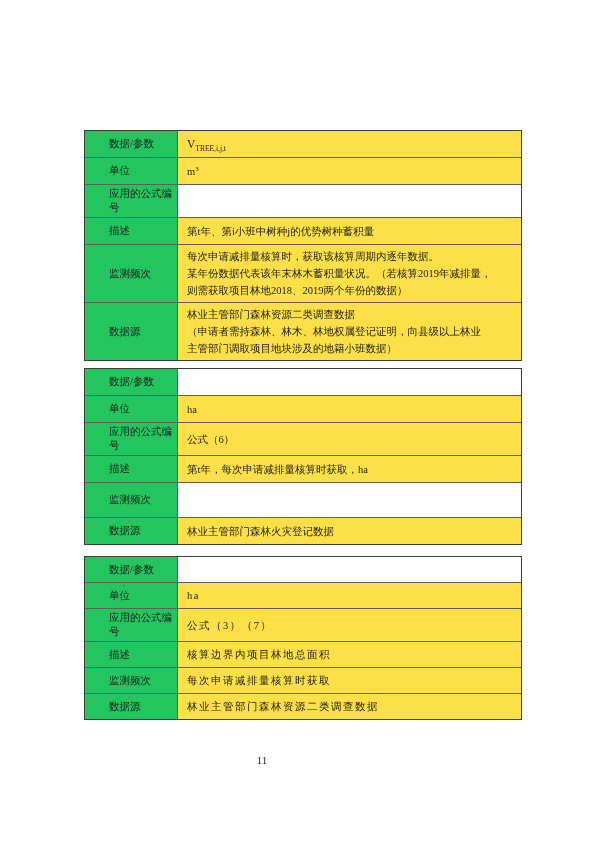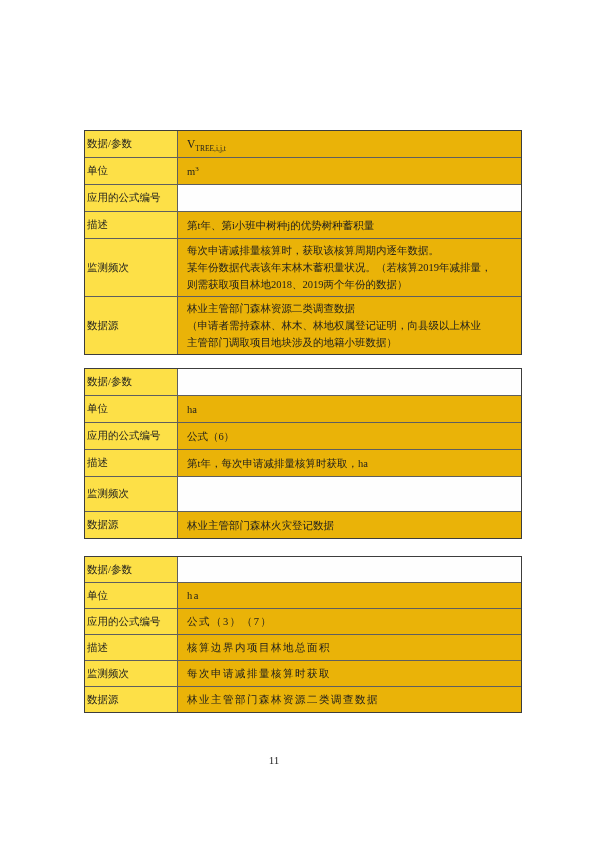--- a/index.html
+++ b/index.html
@@ -5,33 +5,33 @@
   html,body{margin:0;padding:0;background:#e8e8e8;}
   .page{position:relative;width:600px;height:848px;margin:0 auto;background:#ffffff;
         font-family:"Liberation Serif","DejaVu Serif",serif;color:#1d1d1d;overflow:hidden;}
   .tbl{position:absolute;left:84px;width:438px;border:1.5px solid #3d3d3d;box-sizing:border-box;background:#fefefe;}
   .tbl1{top:130px}
   .tbl2{top:368px}
   .tbl3{top:556px}
   .trow{display:flex;min-height:26px;}
   .trow + .trow{border-top:1px solid #5f5f5f;}
   .cell{box-sizing:border-box;font-size:10.5px;}
-  .lbl{flex:0 0 93px;width:93px;background:#fde047;border-right:1px solid #5f5f5f;
-       display:flex;align-items:center;padding:2px 2px 2px 2px;}
-  .val{flex:1;display:flex;align-items:center;padding:3px 4px 3px 9px;background:#eab308;}
+  .lbl{flex:0 0 93px;width:93px;background:#22c55e;border-right:1px solid #5f5f5f;
+       display:flex;align-items:center;padding:2px 2px 2px 24px;}
+  .val{flex:1;display:flex;align-items:center;padding:3px 4px 3px 9px;background:#fde047;}
   .vtext{white-space:pre-line;line-height:17px;}
   .pbase{font-size:11.5px;}
   sub{font-size:7.5px;line-height:0;}
   sup{font-size:7px;line-height:0;}
   .tbl1 .trow:nth-child(5),.tbl1 .trow:nth-child(6){min-height:52px;}
   .tbl2 .trow:nth-child(5){min-height:34px;}
   .tbl3 .trow{min-height:25px;}
   .tbl3 .val .vtext{letter-spacing:1.5px;}
   .pagenum{position:absolute;top:754px;left:0;width:524px;text-align:center;
-           font-size:11px;color:#2a2a2a;margin-left:12px;}
+           font-size:11px;color:#2a2a2a;}
 </style>
 </head>
 <body>
 
 <div class="page">
 
   <div class="tbl tbl1">
     <div class="trow">
       <div class="cell lbl">数据/参数</div>
       <div class="cell val">

